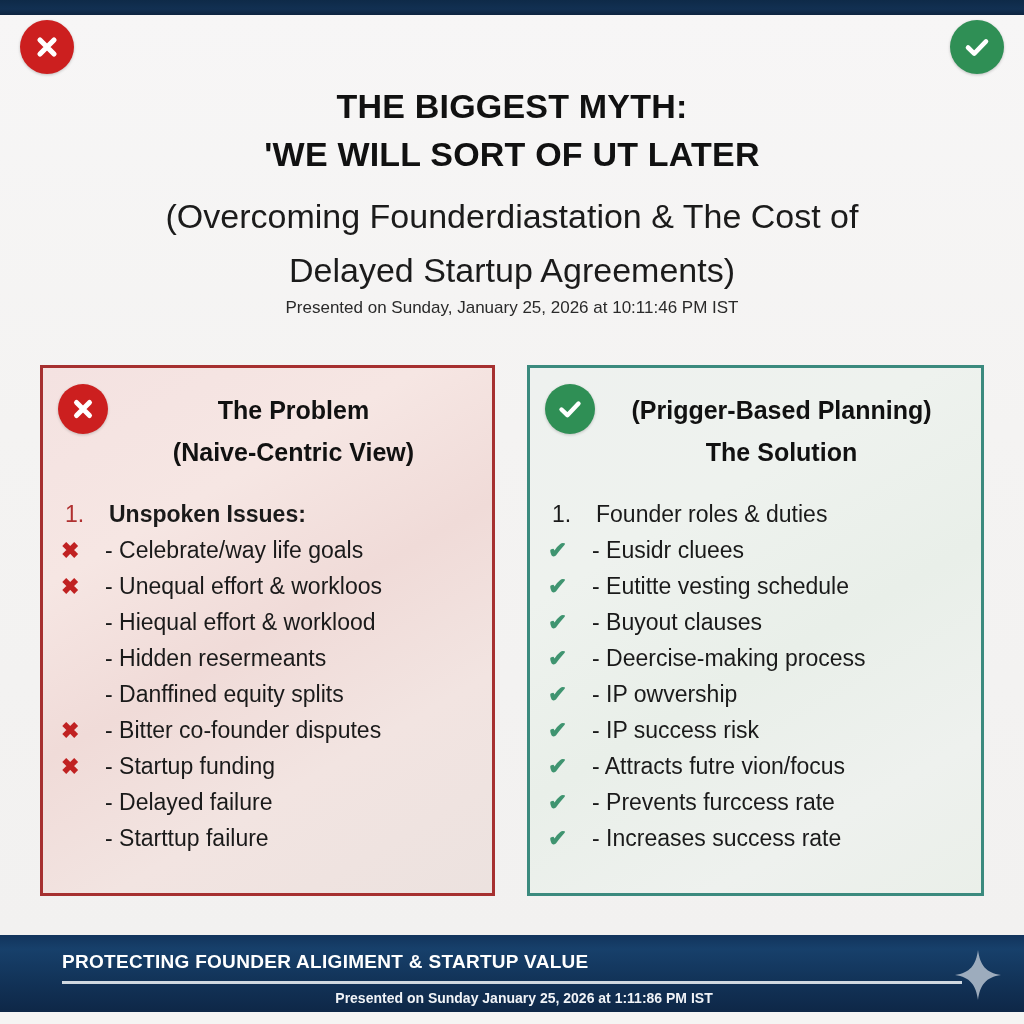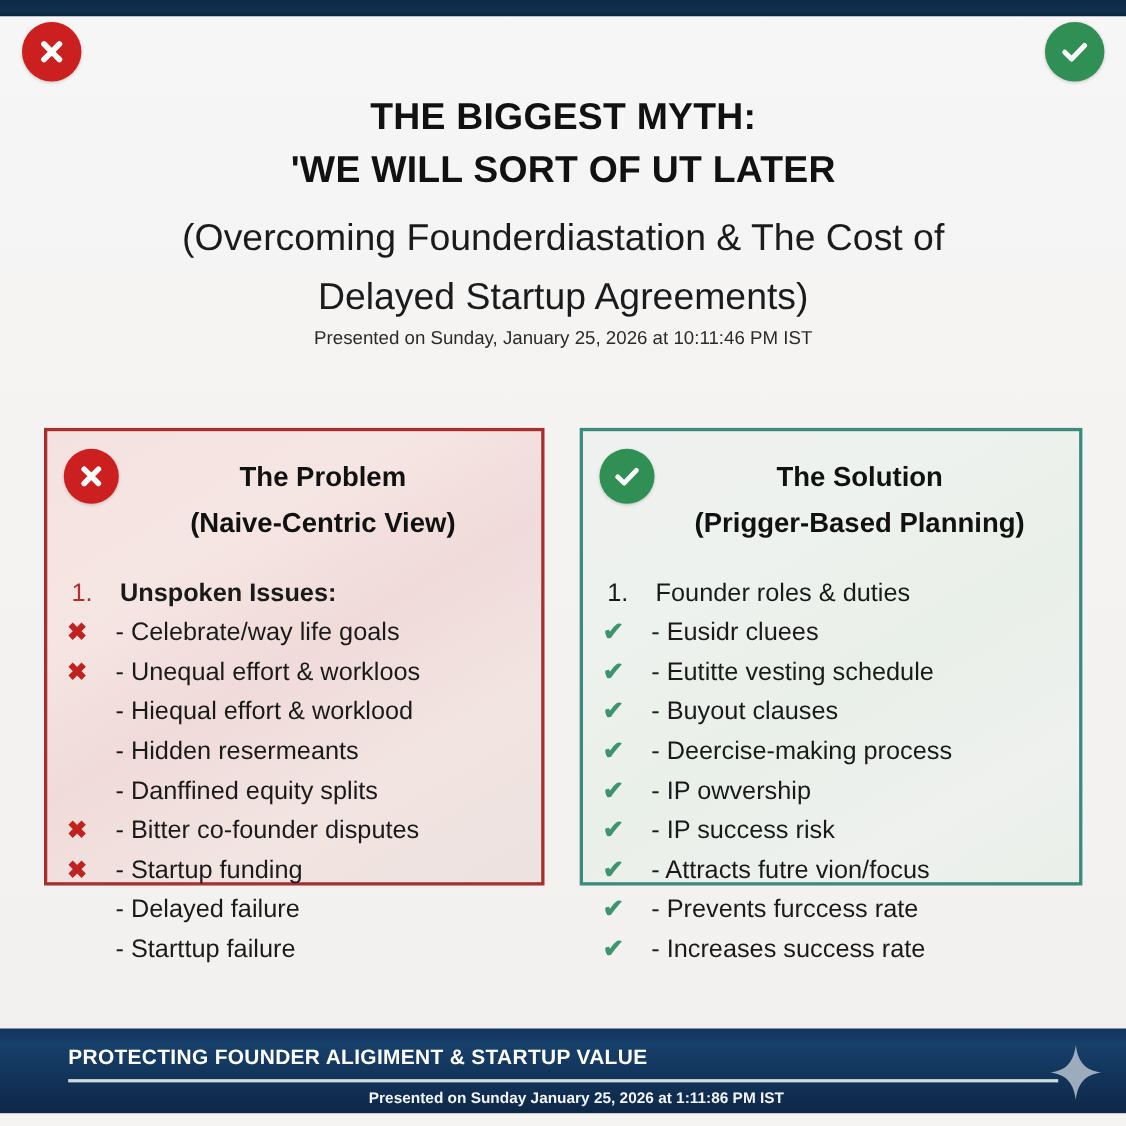--- a/index.html
+++ b/index.html
@@ -82,23 +82,22 @@
     width: 840px;
     text-align: center;
     font-size: 17px;
     color: #2a2a2a;
   }
 
   
   .card {
     position: absolute;
     top: 365px;
-    height: 416px;
+    height: 531px;
     box-sizing: border-box;
-    margin-top: 24px;
   }
   .card.problem {
     left: 40px;
     width: 455px;
     border: 3px solid #a63030;
     background: linear-gradient(150deg, #f4e2e1 0%, #f6e6e3 28%, #f0dbd8 50%, #f2e4e1 72%, #ece2df 100%);
   }
   .card.solution {
     left: 527px;
     width: 457px;
@@ -300,22 +299,22 @@
     </div>
 </div>
 
 <div class="card solution">
   <div class="card-badge">
     <svg width="30" height="30" viewBox="0 0 30 30" aria-hidden="true">
       <path d="M6.5 15.5 L12.4 21.2 L23.5 9.6" fill="none" stroke="#ffffff" stroke-width="4.4" stroke-linecap="round" stroke-linejoin="round"></path>
     </svg>
   </div>
   <div class="card-title">
+    <div>(Prigger-Based Planning)</div>
     <div>The Solution</div>
-    <div>(Prigger-Based Planning)</div>
   </div>
   <div class="card-list">
       <div class="row numbered">
         <span class="mark">1.</span>
         <span class="text">Founder roles &amp; duties</span>
       </div>
       <div class="row">
         <span class="mark"><span class="ck-glyph">✔</span></span>
         <span class="text">- Eusidr cluees</span>
       </div>

